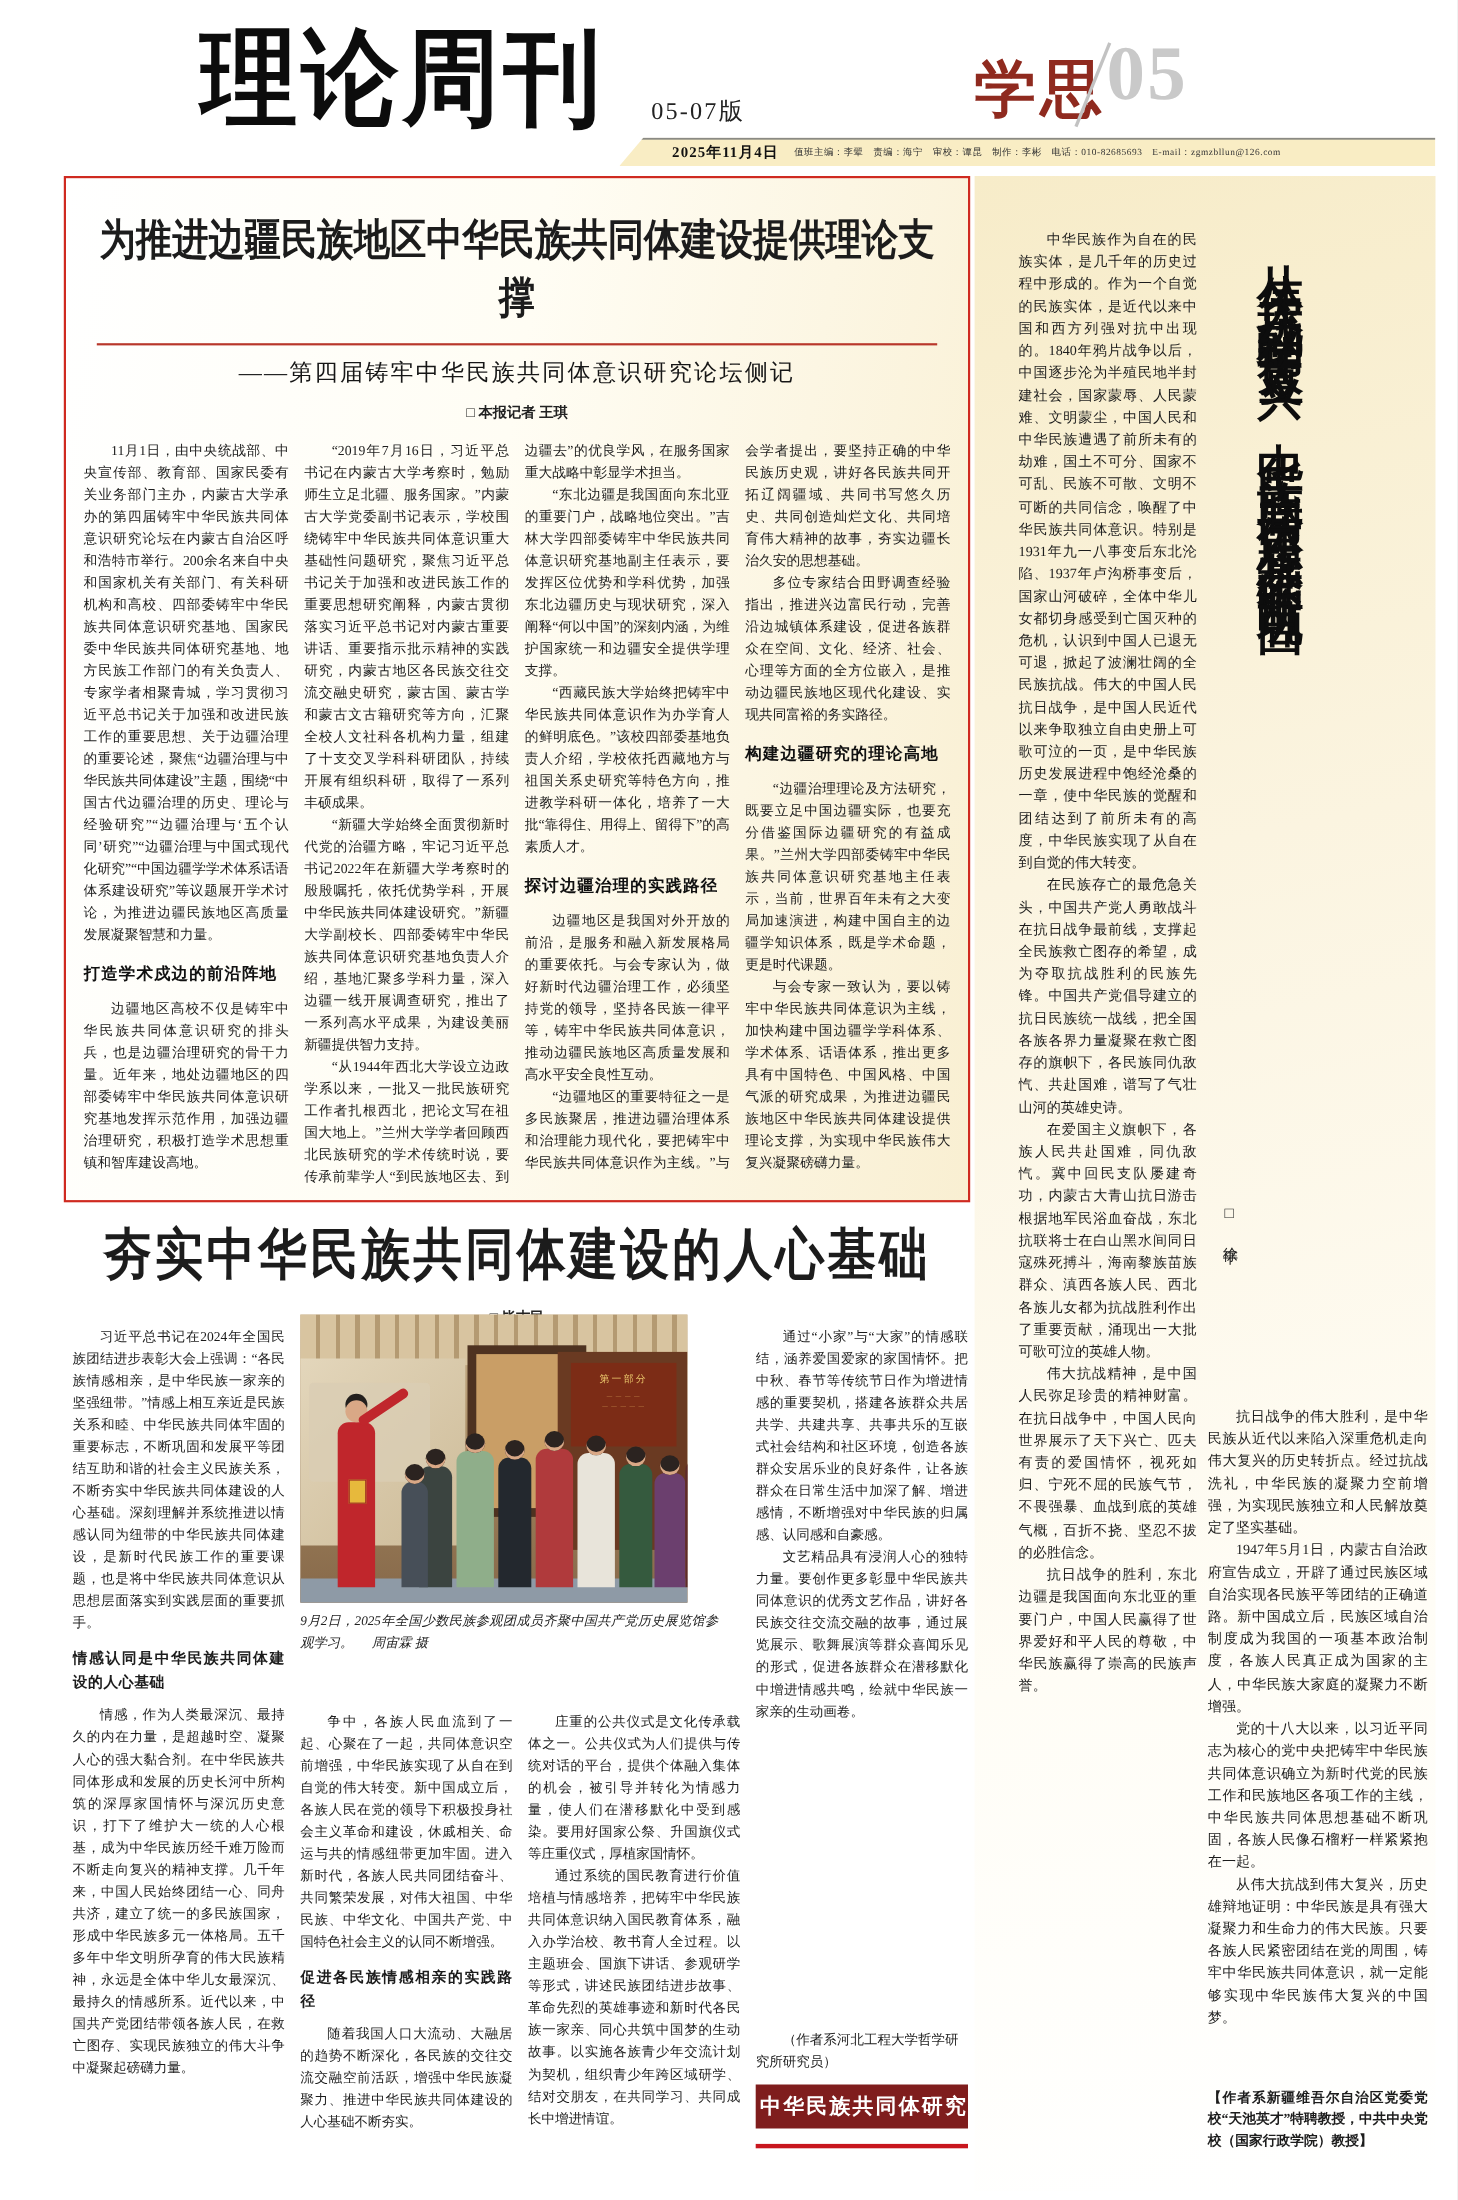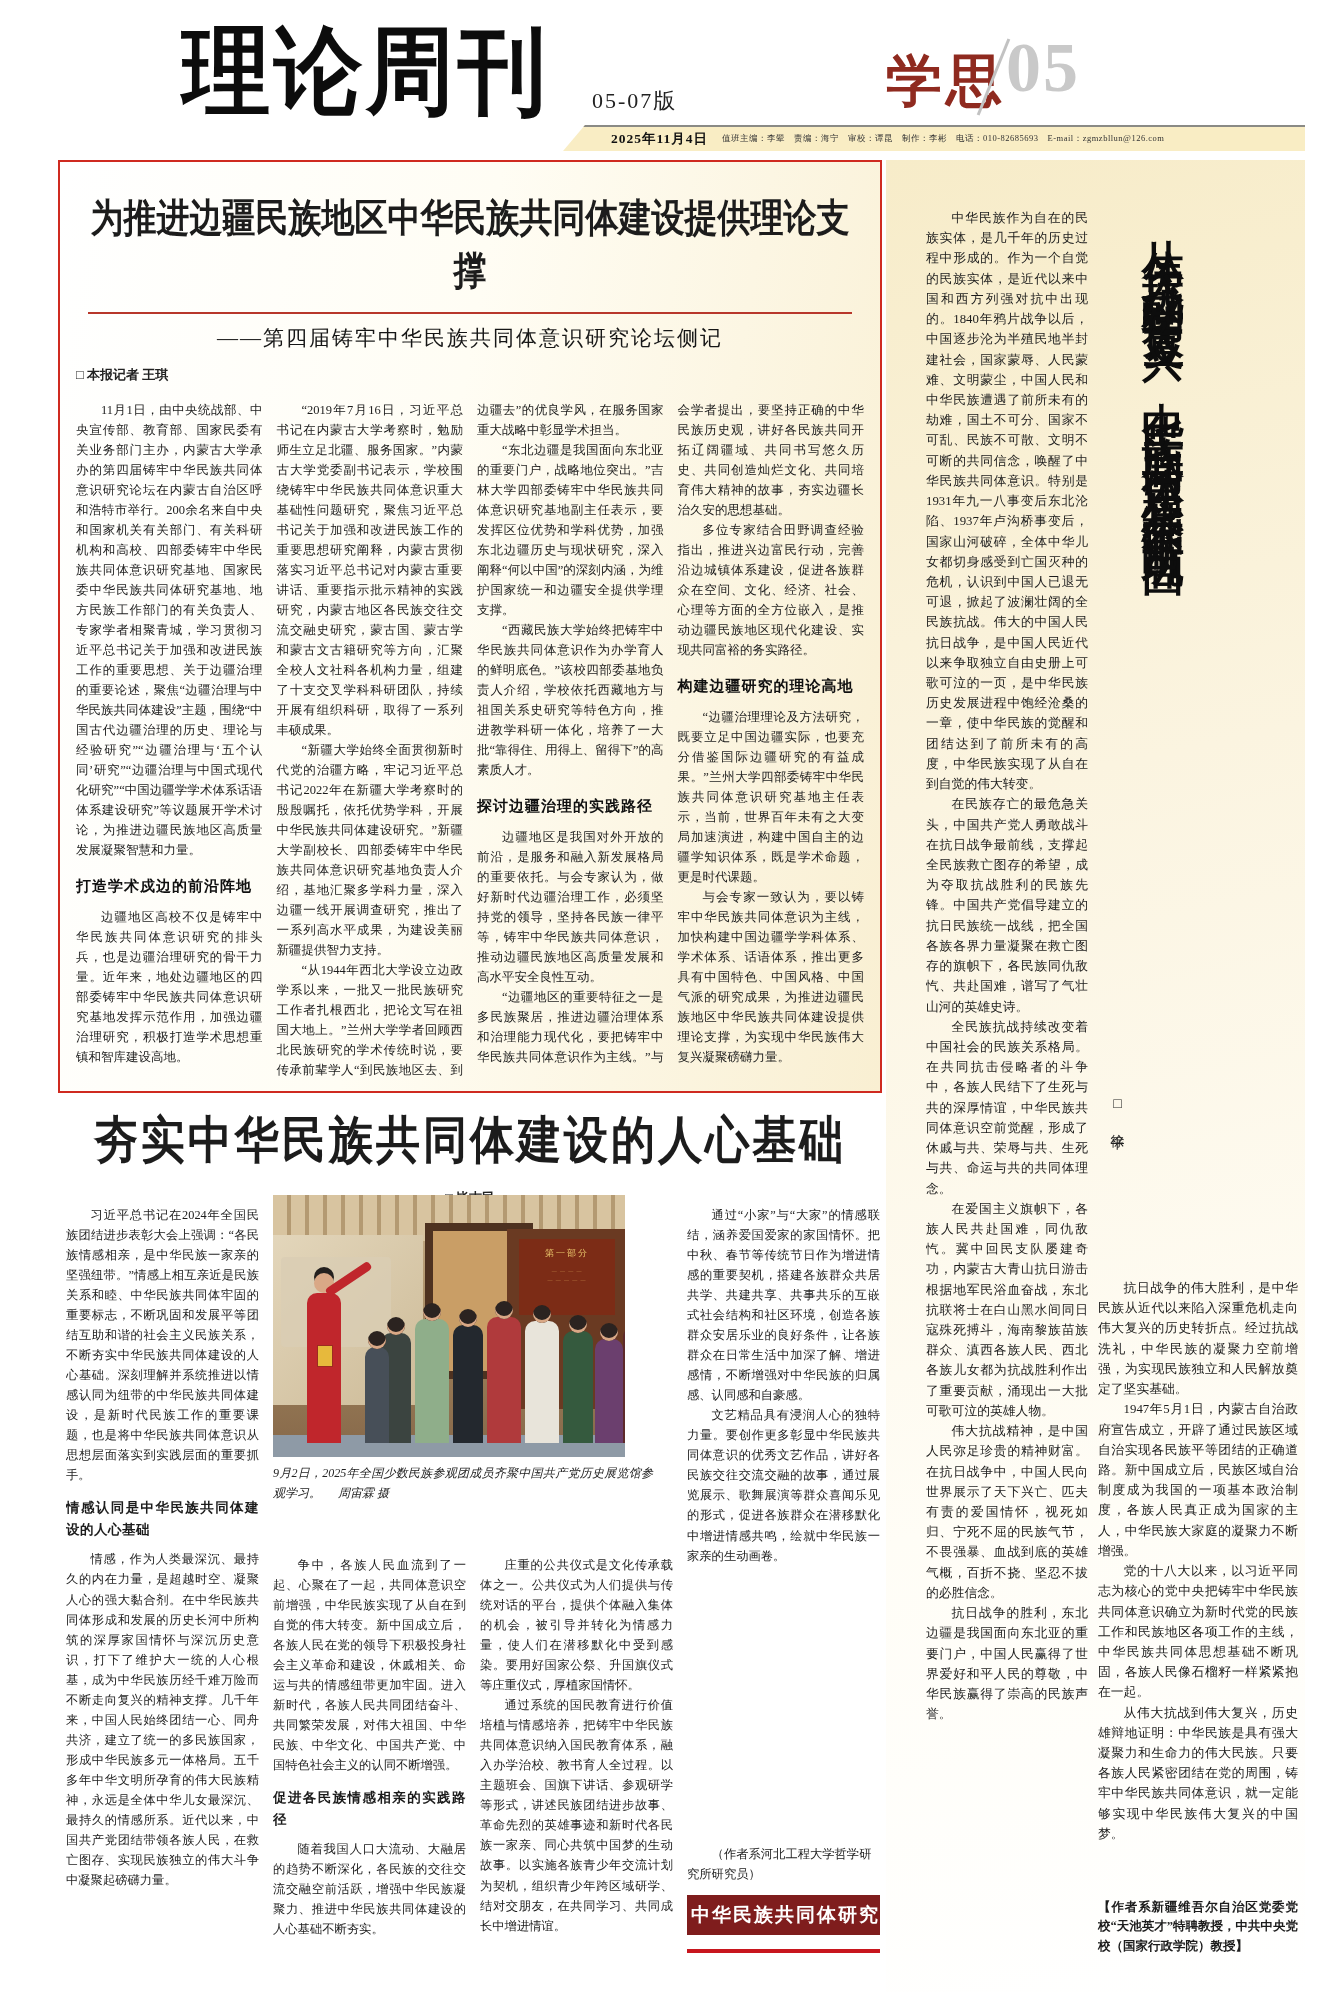--- a/index.html
+++ b/index.html
@@ -22,21 +22,21 @@
   .strip .date{font-size:13.5px;font-weight:700;margin-left:48px;letter-spacing:1px;color:#111;}
   .strip .staff{font-size:8.5px;color:#333;margin-left:14px;letter-spacing:.5px;white-space:nowrap;overflow:hidden;}
   
   .main-box{position:absolute;left:58px;top:160px;width:824px;height:933px;box-sizing:border-box;
             border:2.5px solid #cf2a20;padding:16px 16px 8px;
             background:linear-gradient(100deg,#ffffff 0%,#fffdf4 45%,#f9efd2 100%);}
   .main-head{font-size:33px;font-weight:900;text-align:center;letter-spacing:0px;margin-top:22px;
              font-family:"Liberation Serif",serif;transform:scale(1,1.18);}
   .main-rule{width:97%;height:2px;background:#b8372b;margin:22px auto 10px;}
   .main-sub{font-size:21px;text-align:center;letter-spacing:2px;color:#161616;}
-  .main-byline{font-size:13px;text-align:left;margin-top:14px;color:#222;font-weight:700;}
+  .main-byline{font-size:13px;text-align:center;margin-top:14px;color:#222;font-weight:700;}
   .main-cols{margin-top:16px;height:688px;overflow:hidden;column-count:4;column-gap:14px;
              text-align:justify;font-size:12.5px;line-height:1.6;}
   .main-cols p{margin:0;text-indent:2em;}
   .main-cols h3{font-family:"Liberation Sans",sans-serif;font-size:15px;font-weight:700;
                 margin:14px 0 9px;text-indent:0;color:#101010;letter-spacing:1px;}
   
   .right-art{position:absolute;left:886px;top:160px;width:419px;height:1832px;
              background:linear-gradient(168deg,#f7ecc9 0%,#fbf4e0 34%,#fffdf6 72%,#ffffff 100%);}
   .r-cola{position:absolute;left:40px;top:48px;width:162px;height:1742px;overflow:hidden;
           text-align:justify;font-size:12.8px;line-height:1.58;}
@@ -139,21 +139,20 @@
       <p>“边疆治理理论及方法研究，既要立足中国边疆实际，也要充分借鉴国际边疆研究的有益成果。”兰州大学四部委铸牢中华民族共同体意识研究基地主任表示，当前，世界百年未有之大变局加速演进，构建中国自主的边疆学知识体系，既是学术命题，更是时代课题。</p>
       <p>与会专家一致认为，要以铸牢中华民族共同体意识为主线，加快构建中国边疆学学科体系、学术体系、话语体系，推出更多具有中国特色、中国风格、中国气派的研究成果，为推进边疆民族地区中华民族共同体建设提供理论支撑，为实现中华民族伟大复兴凝聚磅礴力量。</p>
 
     </div>
   </div>
 
   <div class="right-art">
     <div class="r-cola">
       <p>中华民族作为自在的民族实体，是几千年的历史过程中形成的。作为一个自觉的民族实体，是近代以来中国和西方列强对抗中出现的。1840年鸦片战争以后，中国逐步沦为半殖民地半封建社会，国家蒙辱、人民蒙难、文明蒙尘，中国人民和中华民族遭遇了前所未有的劫难，国土不可分、国家不可乱、民族不可散、文明不可断的共同信念，唤醒了中华民族共同体意识。特别是1931年九一八事变后东北沦陷、1937年卢沟桥事变后，国家山河破碎，全体中华儿女都切身感受到亡国灭种的危机，认识到中国人已退无可退，掀起了波澜壮阔的全民族抗战。伟大的中国人民抗日战争，是中国人民近代以来争取独立自由史册上可歌可泣的一页，是中华民族历史发展进程中饱经沧桑的一章，使中华民族的觉醒和团结达到了前所未有的高度，中华民族实现了从自在到自觉的伟大转变。</p>
       <p>在民族存亡的最危急关头，中国共产党人勇敢战斗在抗日战争最前线，支撑起全民族救亡图存的希望，成为夺取抗战胜利的民族先锋。中国共产党倡导建立的抗日民族统一战线，把全国各族各界力量凝聚在救亡图存的旗帜下，各民族同仇敌忾、共赴国难，谱写了气壮山河的英雄史诗。</p>
-      <p>全民族抗战持续改变着中国社会的民族关系格局。在共同抗击侵略者的斗争中，各族人民结下了生死与共的深厚情谊，中华民族共同体意识空前觉醒，形成了休戚与共、荣辱与共、生死与共、命运与共的共同体理念。</p>
       <p>在爱国主义旗帜下，各族人民共赴国难，同仇敌忾。冀中回民支队屡建奇功，内蒙古大青山抗日游击根据地军民浴血奋战，东北抗联将士在白山黑水间同日寇殊死搏斗，海南黎族苗族群众、滇西各族人民、西北各族儿女都为抗战胜利作出了重要贡献，涌现出一大批可歌可泣的英雄人物。</p>
       <p>伟大抗战精神，是中国人民弥足珍贵的精神财富。在抗日战争中，中国人民向世界展示了天下兴亡、匹夫有责的爱国情怀，视死如归、宁死不屈的民族气节，不畏强暴、血战到底的英雄气概，百折不挠、坚忍不拔的必胜信念。</p>
       <p>抗日战争的胜利，东北边疆是我国面向东北亚的重要门户，中国人民赢得了世界爱好和平人民的尊敬，中华民族赢得了崇高的民族声誉。</p>
     </div>
     <div class="v-head">
       <span>从伟大抗战到伟大复兴，</span><span>中华民族共同体思想基础不断巩固</span>
     </div>
     <div class="v-byline">□ 徐平</div>
     <div class="r-colb">
       <p>抗日战争的伟大胜利，是中华民族从近代以来陷入深重危机走向伟大复兴的历史转折点。经过抗战洗礼，中华民族的凝聚力空前增强，为实现民族独立和人民解放奠定了坚实基础。</p>

